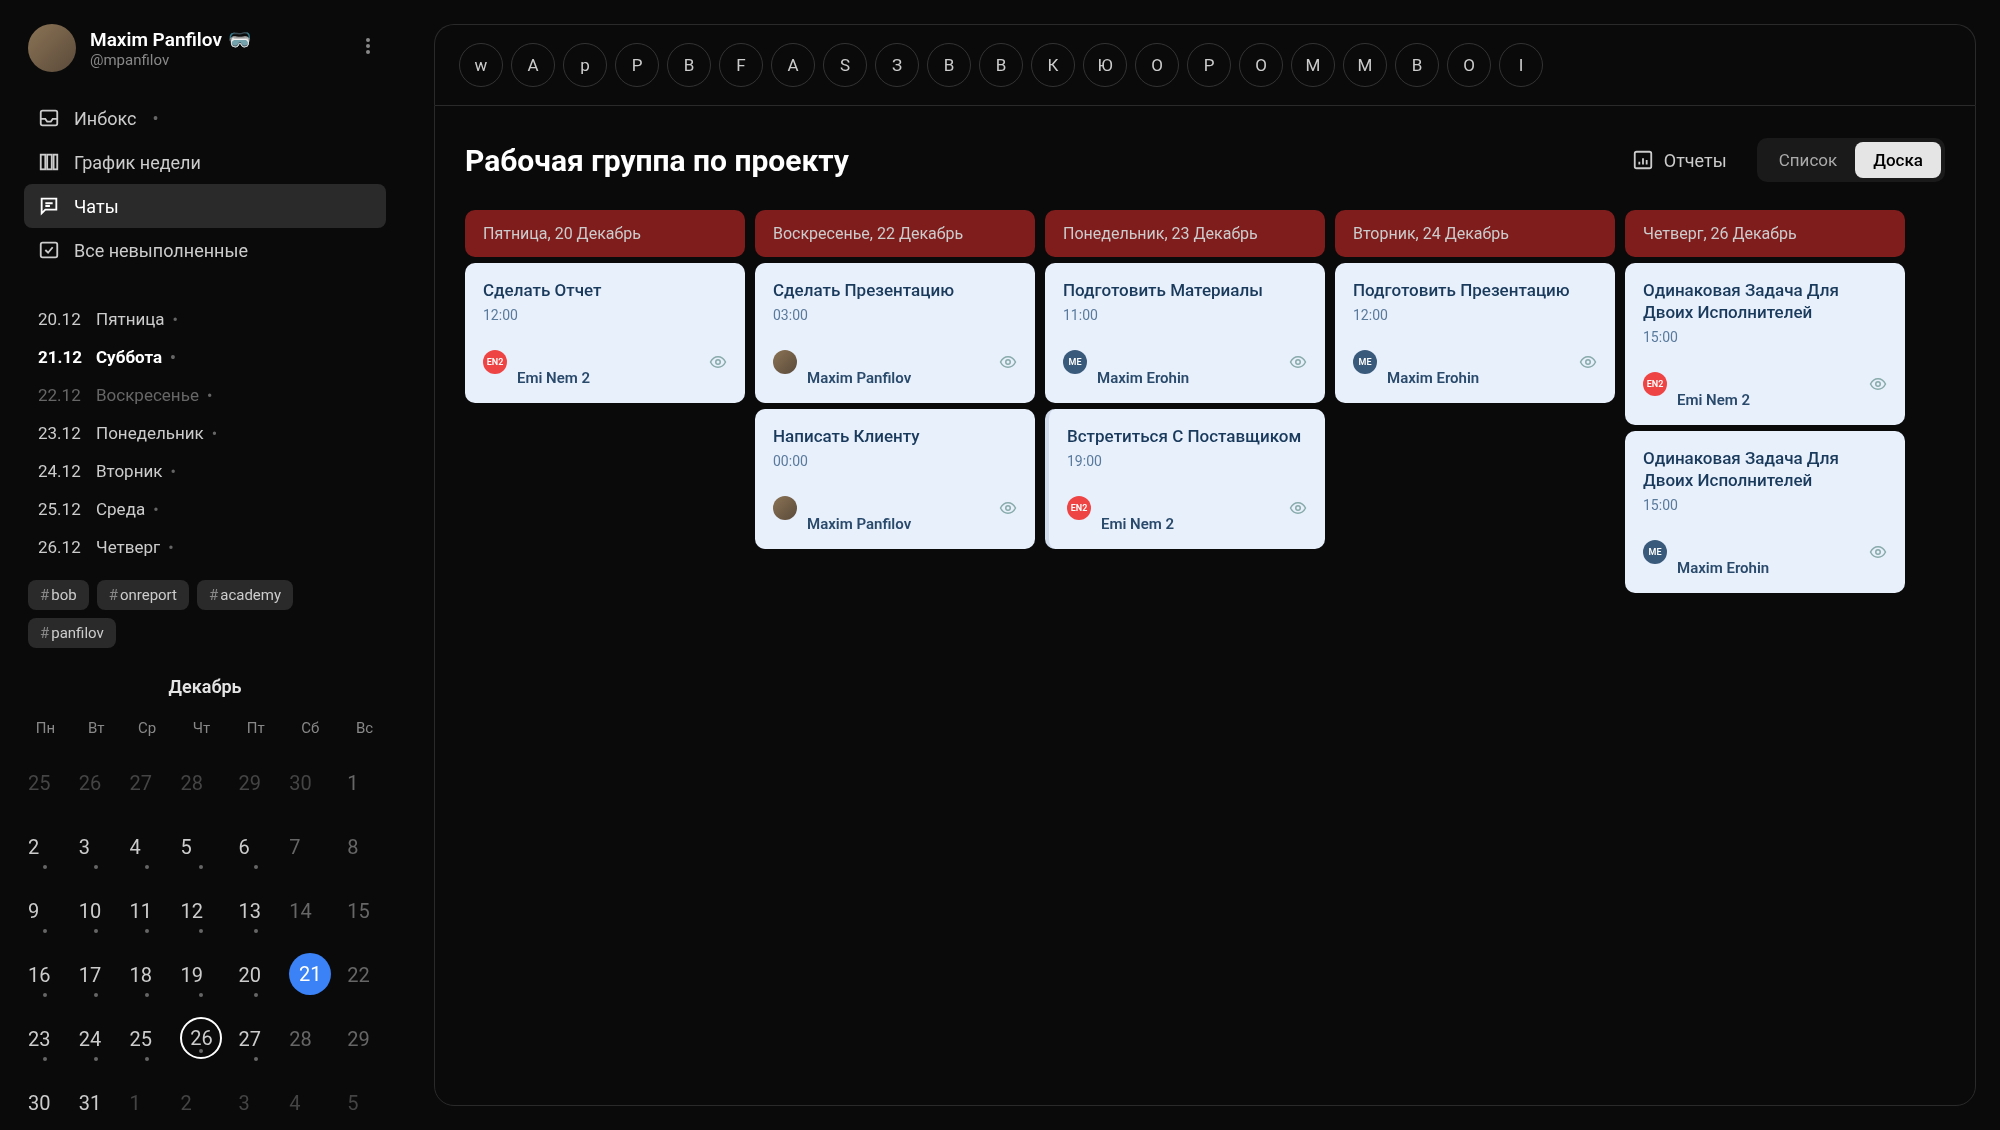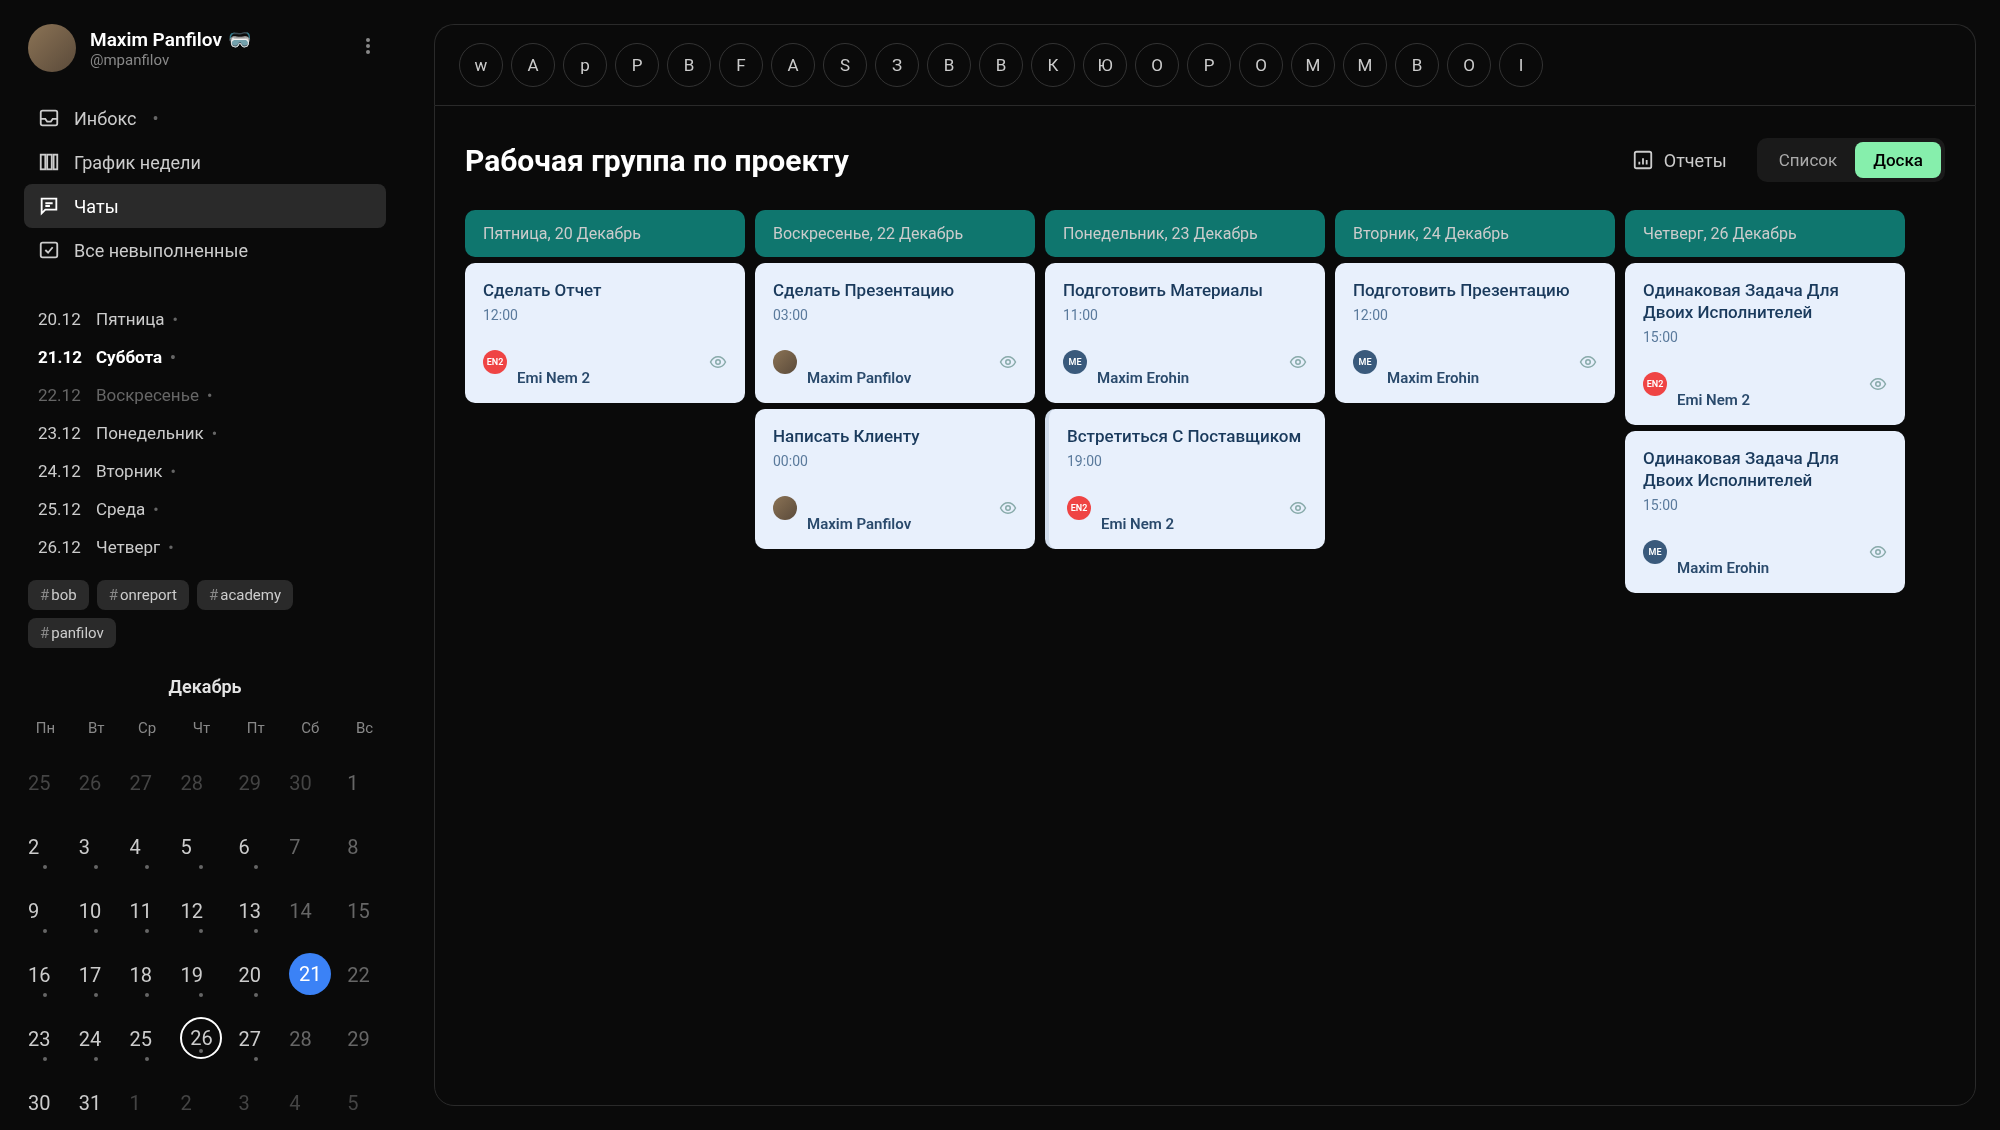--- a/index.html
+++ b/index.html
@@ -202,29 +202,29 @@
   border-radius: 10px;
   padding: 4px;
 }
 .view-btn {
   padding: 8px 18px;
   border-radius: 8px;
   font-size: 17px;
   color: #aaa;
   cursor: pointer;
 }
-.view-btn.active { background: #86efac; color: #000; font-weight: 500; }
+.view-btn.active { background: #e5e5e5; color: #000; font-weight: 500; }
 
 .columns {
   display: flex;
   gap: 10px;
 }
 .column { width: 280px; }
 .col-header {
-  background: #0f766e;
+  background: #7f1d1d;
   padding: 14px 18px;
   border-radius: 10px;
   font-size: 16px;
   color: #ccc;
   margin-bottom: 6px;
 }
 .card {
   background: #e8f0fc;
   border-radius: 10px;
   padding: 16px 18px;

